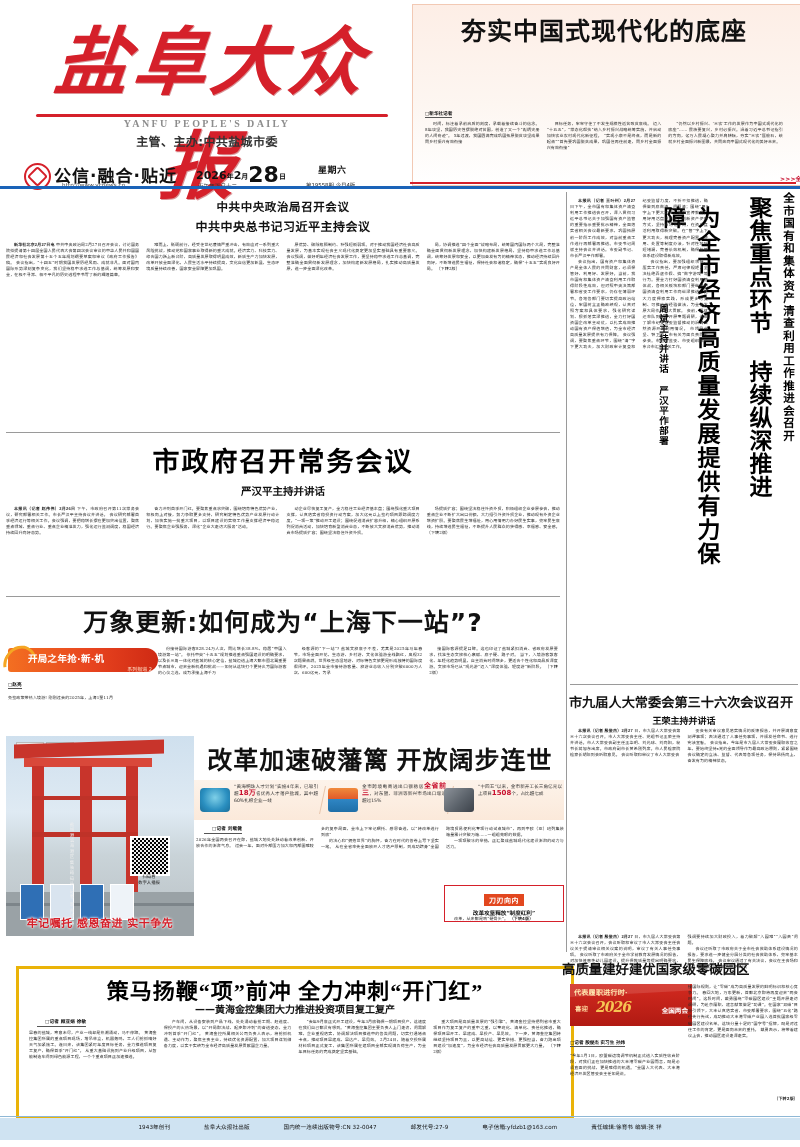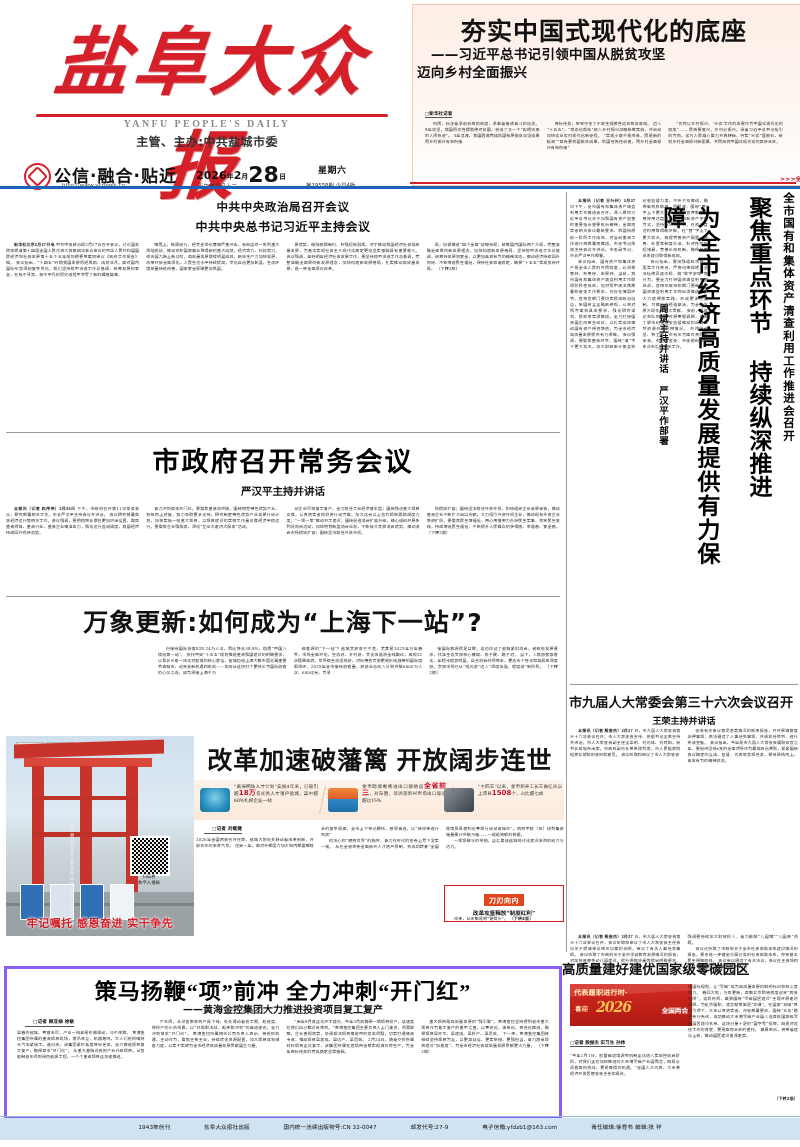--- a/index.html
+++ b/index.html
@@ -243,22 +243,22 @@
   #rail-h2{position:absolute;left:0;top:500px;width:228px;}
   #rail-h2 .t{font-size:13.2px;font-weight:bold;text-align:center;letter-spacing:0px;
     font-family:"Liberation Serif","DejaVu Serif",serif;white-space:nowrap;margin-left:-6px;}
   #rail-h2 .s{font-size:9px;font-weight:bold;text-align:center;margin-top:3px;
     font-family:"DejaVu Sans",sans-serif;}
   #rail-copy2{position:absolute;left:0;top:536px;width:228px;height:190px;}
   #rail-copy3{position:absolute;left:0;top:742px;width:228px;height:200px;}
 
   
   #redbox{
-    position:absolute;left:4px;top:966px;width:552px;height:148px;
-    border:3px solid #8b5cf6;background:#fff;
+    position:absolute;left:16px;top:966px;width:552px;height:148px;
+    border:3px solid #eab308;background:#fff;
   }
   #rb-title{
     position:absolute;left:0;top:4px;width:552px;text-align:center;
     font-size:22px;font-weight:bold;color:#000;letter-spacing:1px;
     font-family:"Liberation Serif","DejaVu Serif",serif;
   }
   #rb-sub{
     position:absolute;left:0;top:32px;width:552px;text-align:center;
     font-size:10px;font-weight:bold;color:#111;
     font-family:"DejaVu Sans",sans-serif;
@@ -321,24 +321,20 @@
           <span class="y">2026</span><span class="u">年</span><span class="y">2</span><span class="u">月</span><span class="big">28</span><span class="u">日</span>
         </div>
         <div class="np-lunar">丙午年正月十二</div>
         <div class="np-week">星期六</div>
         <div class="np-issue">第19558期  今日4版</div>
       </div>
     </div>
 
     <div id="teaser">
       <div class="teaser-h1">夯实中国式现代化的底座</div>
-      <div class="teaser-h2">
-        <span>——习近平总书记引领中国从脱贫攻坚</span>
-        <span class="l2">迈向乡村全面振兴</span>
-      </div>
       <div class="teaser-body">
         <div class="byline-box">□新华社记者</div>
         <div class="copy cols3">
           <p>时间，标注着承前启后的刻度，承载着接续奋斗的信念。 8年攻坚，我国历史性摆脱绝对贫困，创造了又一个“彪炳史册的人间奇迹”。 5年过渡，我国圆满完成巩固拓展脱贫攻坚成果同乡村振兴有效衔接</p>
           <p>目标任务，牢牢守住了不发生规模性返贫致贫底线。 迈入“十五五”，“常态化帮扶”纳入乡村振兴战略统筹实施，并启动加快农业农村现代化新征程。 “实现小康不是终点，而是新的起点”“首先要巩固脱贫成果，巩固住再往前走，同乡村全面振兴有效衔接”</p>
           <p>“仍然以乡村振兴、‘三农’工作的发展作为中国式现代化的底座”…… 民族要复兴，乡村必振兴。沿着习近平总书记指引的方向，亿万人民凝心聚力并肩耕耘，夯实“三农”压舱石，绘就乡村全面振兴新图景，共同奔向中国式现代化的美好未来。</p>
         </div>
       </div>
       <div class="teaser-more">&gt;&gt;&gt;全文详见6版</div>
     </div>
@@ -373,20 +369,29 @@
         <p>动企业尽快复工复产，全力稳住工业经济基本盘；围绕强化重大项目支撑，认真落实省稳投资行动方案，加大亿元以上签约项目跟踪调度力度。“一项一策”推动开工建设；围绕促进消费扩容升级，精心组织开展系列促消费活动，加快培育新型消费业态，不断放大文旅消费优势，推动消费市场提质扩容；围绕坚决稳住外资外贸。</p>
         <p>场提质扩容；围绕坚决稳住外资外贸，积极组织企业参展参会，推动重点企业不断扩大出口份额，大力招引外资外贸企业，推动现有外资企业增资扩股。要聚焦民生增福祉，用心用情用力办好民生实事，兜牢民生底线，持续增进民生福祉，不断提升人民群众的获得感、幸福感、安全感。 （下转2版）</p>
       </div>
     </div>
 
     <div class="sect hr-thin" style="left:6px;top:404px;width:554px;"></div>
 
     <div class="sect" style="left:0;top:410px;width:566px;">
       <div id="sec3-title">万象更新:如何成为“上海下一站”?</div>
       <div style="position:relative;height:118px;margin-top:8px;">
+        <div style="position:absolute;left:8px;top:2px;width:142px;">
+          <div class="series-badge">
+            <div class="sw"></div>
+            <div class="t">开局之年抢·新·机</div>
+            <div class="n">系列报道 2</div>
+          </div>
+          <div class="byline-box" style="margin-top:8px;">□赵亮</div>
+          <div class="copy" style="margin-top:3px;">免签政策带热入境游! 刚刚过去的2025年，上海1至11月</div>
+        </div>
         <div class="copy cols3" style="position:absolute;left:158px;top:0;width:400px;height:114px;">
           <p>份接待国际游客828.24万人次，同比增长38.8%，稳居“中国入境游第一站”。 依托中央“十五五”规划推进重点强国建设的明确要求，以及长三角一体化对盐城的核心定位，盐城迈进上海大都市圈北翼重要节点城市，迎来全新机遇和挑战——如何从这块打个更持久方国际游客的心仪之选，成为承接上海千万</p>
           <p>级客源的“下一站”? 盐城文旅底子不差，尤其是2025年马年春节，市场全面开花，生态游、乡村游、文化体验游全线飘红，奥视32次题果点燃。世界级生态湿地游、对标特色文旅更是形成独特的国际度假闭环。2025年全市接待游客量、旅游业总收入分别突破6000万人次、600亿元，为承</p>
           <p>接国际客源提足口碑。这也印证了盐城紧扣消费、省政府发展要求，找准生态文旅核心禀赋、底子硬、路子对。 当下，入境游客散客化、年轻化趋势明显，自主消费时间增多，更适合个性化和高品质深度游。文旅市场已从“观光游”迈入“深度体验、轻度游”新阶段。 （下转2版）</p>
         </div>
       </div>
     </div>
   </div>
 
   <div id="photoblock">

